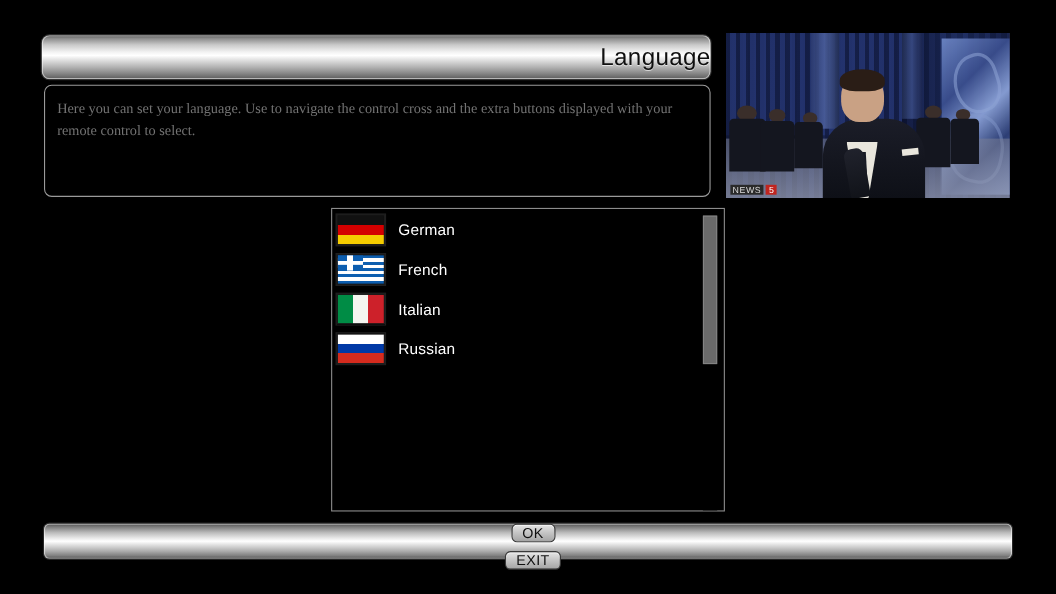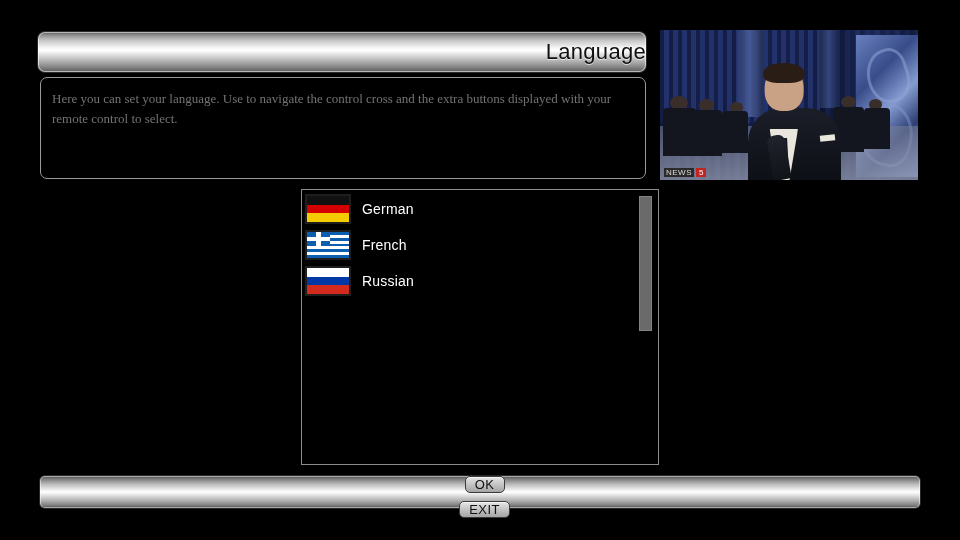--- a/index.html
+++ b/index.html
@@ -275,20 +275,24 @@
   <div id="language-list">
       <div class="list-item">
         <div class="flag f-de"></div>
         <span class="lang-label">German</span>
       </div>
       <div class="list-item">
         <div class="flag f-gr"></div>
         <span class="lang-label">French</span>
       </div>
       <div class="list-item">
+        <div class="flag f-it"></div>
+        <span class="lang-label">Italian</span>
+      </div>
+      <div class="list-item">
         <div class="flag f-ru"></div>
         <span class="lang-label">Russian</span>
       </div>
     </div>
   <div id="language-scrollbar">
     <div id="language-scrollbar-thumb" style="top: 4px; height: 135px;"></div>
   </div>
 </div>
 
 <div id="bottom-bar">

